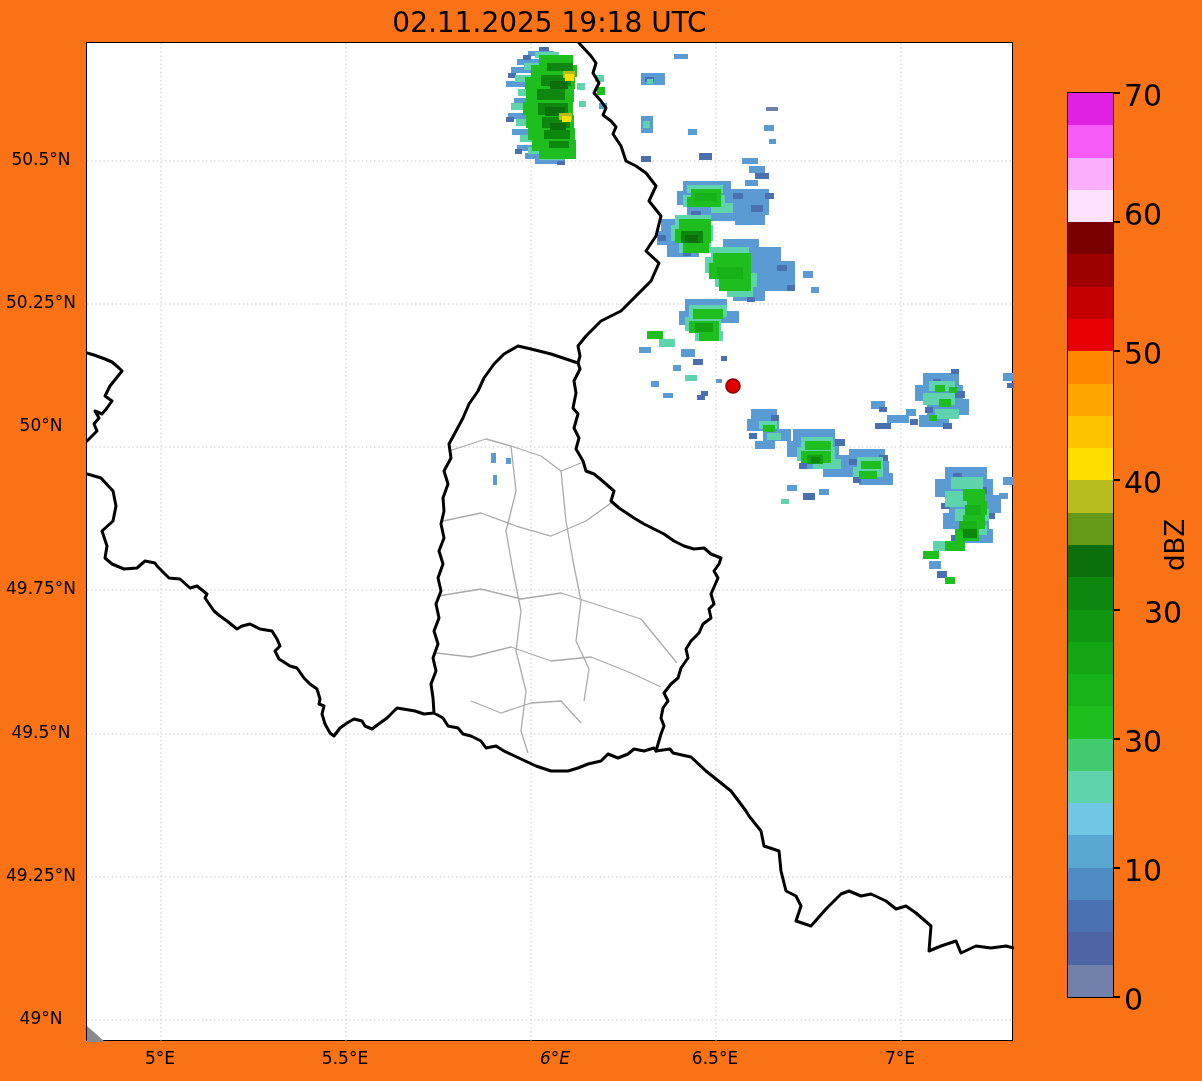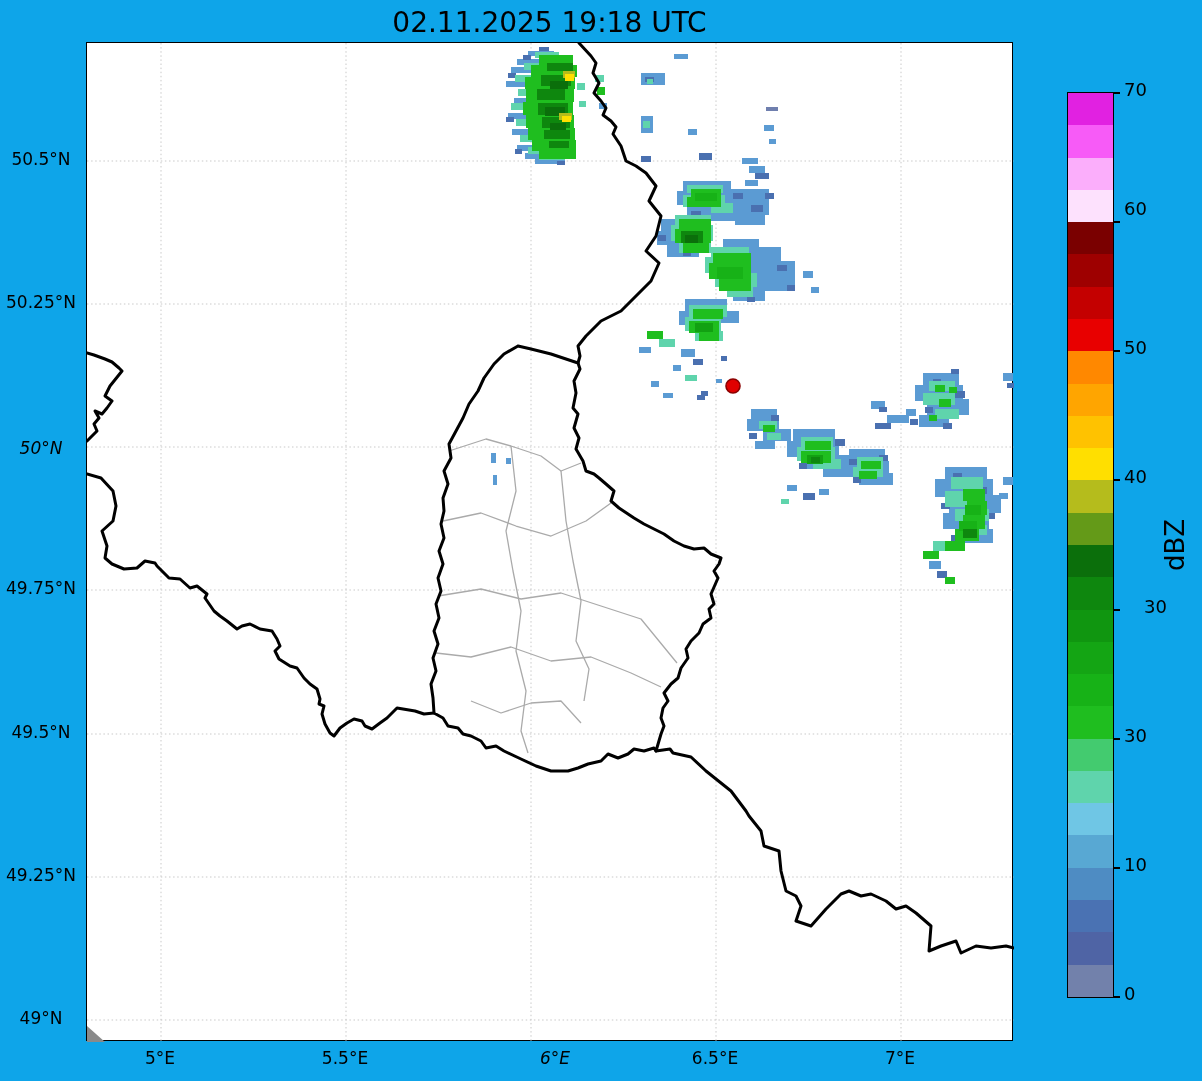--- a/index.html
+++ b/index.html
@@ -1,31 +1,31 @@
 <!DOCTYPE html>
 <html><head>
 <meta charset="utf-8">
 <style>
   html,body{margin:0;padding:0;background:#ffffff;}
-  #page{position:relative;width:1202px;height:1081px;background:#0ea5e9;overflow:hidden;
+  #page{position:relative;width:1202px;height:1081px;background:#f97316;overflow:hidden;
         font-family:"DejaVu Sans","Liberation Sans",sans-serif;color:#000;}
   #title{position:absolute;left:86px;top:6px;width:927px;text-align:center;
          font-size:28px;color:#000;white-space:nowrap;}
   #map-area{position:absolute;left:86px;top:42px;width:927px;height:999px;
             border:1.6px solid #000;box-sizing:border-box;background:#fff;}
   #map-svg{position:absolute;left:0;top:0;}
   #info-box{position:absolute;left:98px;top:57px;background:#fff;border:1.4px solid #000;
             padding:3px 9px 5px 8px;font-size:16px;line-height:1.42;z-index:5;}
   .xtick{position:absolute;width:90px;text-align:center;font-size:17px;top:1048px;}
   .ytick{position:absolute;width:78px;text-align:center;font-size:17px;left:2px;}
   #colorbar{position:absolute;left:1068px;top:93px;width:45px;height:904px;
             outline:1.2px solid #000;display:flex;flex-direction:column;}
   .cb-seg{width:100%;flex:1 1 auto;}
   .cb-tick{position:absolute;left:1113px;width:7px;height:2px;background:#000;}
-  .cb-label{position:absolute;left:1124px;font-size:18px;line-height:1;}
+  .cb-label{position:absolute;left:1124px;font-size:30px;line-height:1;}
   #cb-axis-label{position:absolute;left:1175px;top:545px;font-size:26px;
                  transform:translate(-50%,-50%) rotate(-90deg);white-space:nowrap;}
 </style>
 </head>
 <body>
 
 <div id="page">
   <div id="title">02.11.2025 19:18 UTC</div>
 
   <div id="map-area">
@@ -324,21 +324,21 @@
   <div id="cb-axis-label">dBZ</div>
 
   <div id="ticks-layer">
       <div class="xtick" style="left: 115px;">5°E</div>
       <div class="xtick" style="left: 300px;">5.5°E</div>
       <div class="xtick" style="left: 510px; font-style: italic;">6°E</div>
       <div class="xtick" style="left: 670px;">6.5°E</div>
       <div class="xtick" style="left: 855px;">7°E</div>
       <div class="ytick" style="top: 149px;">50.5°N</div>
       <div class="ytick" style="top: 292px;">50.25°N</div>
-      <div class="ytick" style="top: 438px; font-style: italic;">50°N</div>
+      <div class="ytick" style="top: 415px;">50°N</div>
       <div class="ytick" style="top: 578px;">49.75°N</div>
       <div class="ytick" style="top: 722px;">49.5°N</div>
       <div class="ytick" style="top: 865px;">49.25°N</div>
       <div class="ytick" style="top: 1008px;">49°N</div>
     </div>
 <div class="cb-tick" style="top: 996px;"></div>
     <div class="cb-label" style="top: 985px;">0</div>
     <div class="cb-tick" style="top: 866.857px;"></div>
     <div class="cb-label" style="top: 855.857px;">10</div>
     <div class="cb-tick" style="top: 737.714px;"></div>

